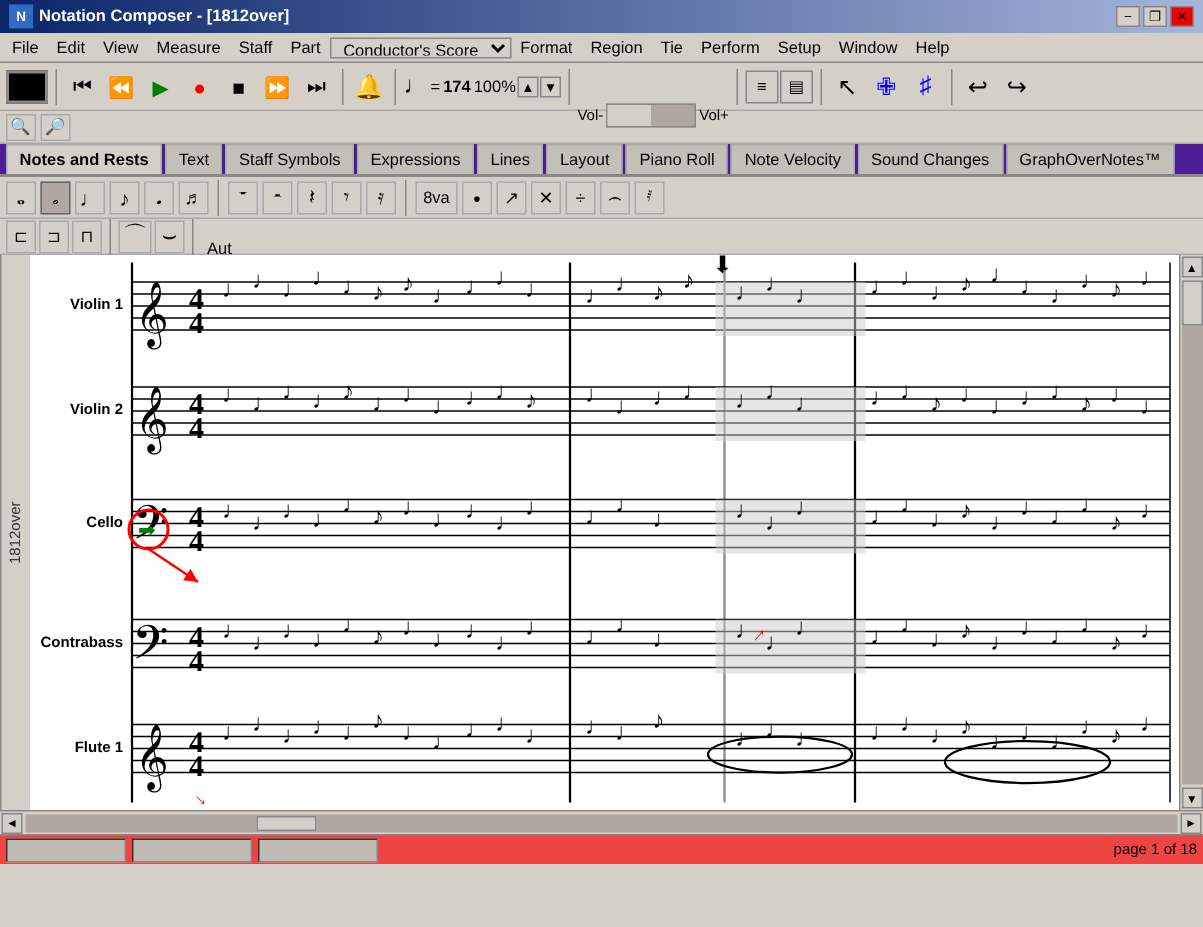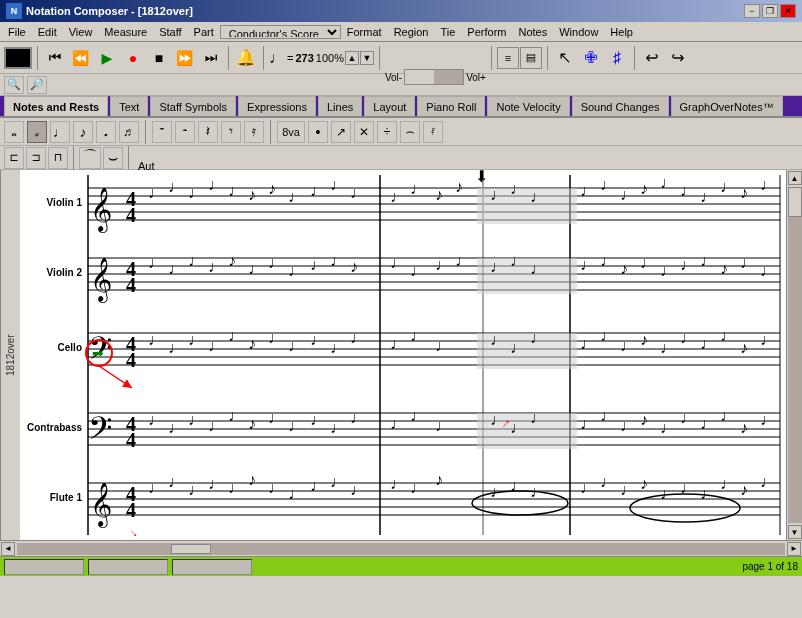--- a/index.html
+++ b/index.html
@@ -176,21 +176,21 @@
       flex-direction: column;
       align-items: center;
     }
     .scroll-arrow { width: 14px; height: 14px; background: #d4d0c8; border: 1px solid #888; display: flex; align-items: center; justify-content: center; font-size: 8px; cursor: pointer; margin: 1px; }
     .scroll-track { flex: 1; width: 14px; background: #b0a8a0; margin: 1px; }
     .scroll-thumb { width: 14px; height: 30px; background: #d4d0c8; border: 1px solid #888; }
 
     
     #statusbar {
       height: 20px;
-      background: #84cc16;
+      background: #ef4444;
       border-top: 1px solid #888;
       display: flex;
       align-items: center;
       justify-content: space-between;
       padding: 0 4px;
       font-size: 10px;
     }
     .status-left { display: flex; gap: 4px; align-items: center; }
     .status-panel { height: 16px; min-width: 80px; background: #c0bcb4; border: 1px inset #888; padding: 0 4px; display: flex; align-items: center; }
 
@@ -251,21 +251,21 @@
   <span class="menu-item">Measure</span>
   <span class="menu-item">Staff</span>
   <span class="menu-item">Part</span>
   <select class="menu-dropdown">
     <option>Conductor's Score</option>
   </select>
   <span class="menu-item">Format</span>
   <span class="menu-item">Region</span>
   <span class="menu-item">Tie</span>
   <span class="menu-item">Perform</span>
-  <span class="menu-item">Notes</span>
+  <span class="menu-item">Setup</span>
   <span class="menu-item">Window</span>
   <span class="menu-item">Help</span>
 </div>
 
 <div id="toolbar1">
   <div id="color-box"></div>
   <div class="tb-sep"></div>
 
   <div class="tb-btn">⏮</div>
   <div class="tb-btn">⏪</div>
@@ -275,21 +275,21 @@
   <div class="tb-btn">⏩</div>
   <div class="tb-btn">⏭</div>
   <div class="tb-sep"></div>
 
   <div class="tb-btn" style="font-size:16px;">🔔</div>
   <div class="tb-sep"></div>
 
   <div class="tempo-area">
     <span class="tempo-note">♩</span>
     <span>=</span>
-    <span class="tempo-val">273</span>
+    <span class="tempo-val">174</span>
   </div>
 
   <div class="zoom-area">
     <span>100%</span>
     <div class="zoom-btn">▲</div>
     <div class="zoom-btn">▼</div>
   </div>
   <div class="tb-sep"></div>
 
   <div class="vol-area">

